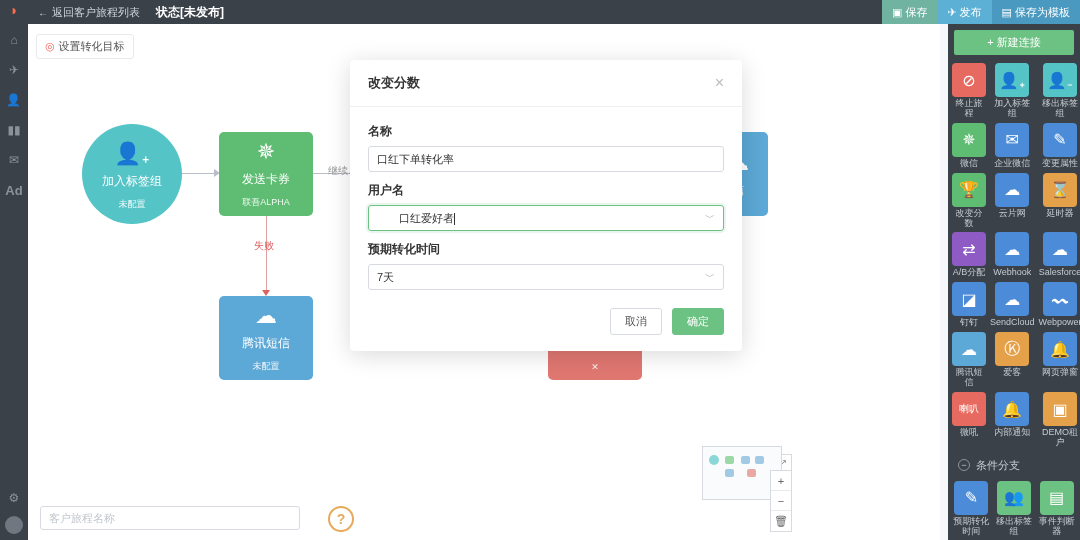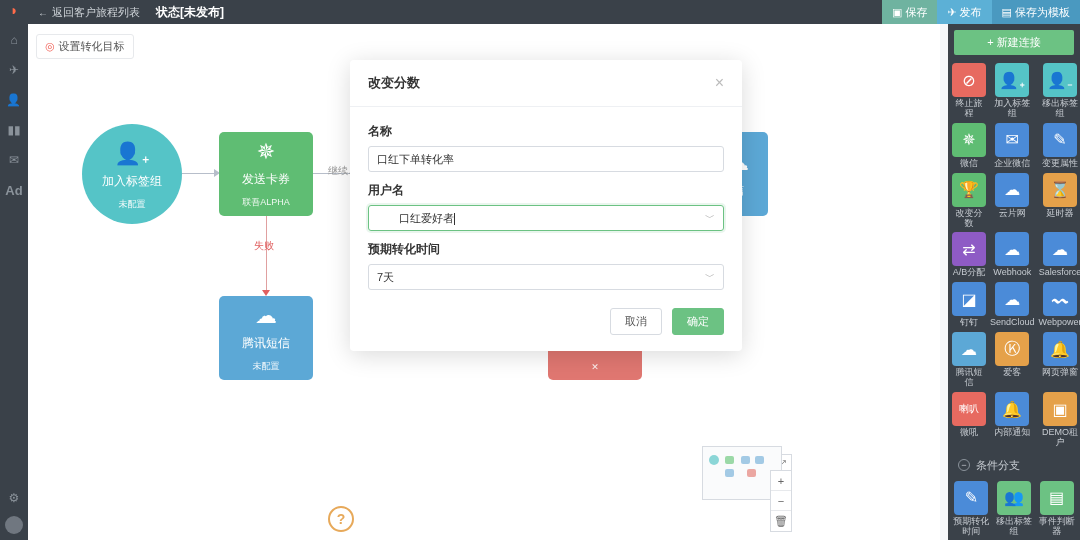--- a/index.html
+++ b/index.html
@@ -167,20 +167,23 @@
   <div class="node blue node4" style="width:60px;">
     <div class="node-icon">☁</div>
     <div class="node-title">信</div>
   </div>
   <div class="node red node5">
     <div class="node-icon">⊝</div>
     <div class="node-title">终止旅程</div>
     <div class="node-sub">✕</div>
   </div>
 
+  <div class="bottom-input">
+    <span style="color:#c1c6cd;">客户旅程名称</span>
+  </div>
   <div class="help-btn">?</div>
 
   <div class="zoom-fit">⤢</div>
   <div class="minimap">
     <div class="mm-item" style="left:6px;top:8px;width:10px;height:10px;border-radius:50%;background:#8bd6d7;"></div>
     <div class="mm-item" style="left:22px;top:9px;width:9px;height:8px;background:#9bd9a7;"></div>
     <div class="mm-item" style="left:38px;top:9px;width:9px;height:8px;background:#a3cae5;"></div>
     <div class="mm-item" style="left:52px;top:9px;width:9px;height:8px;background:#a3cae5;"></div>
     <div class="mm-item" style="left:22px;top:22px;width:9px;height:8px;background:#a3cae5;"></div>
     <div class="mm-item" style="left:44px;top:22px;width:9px;height:8px;background:#eba7a2;"></div>

